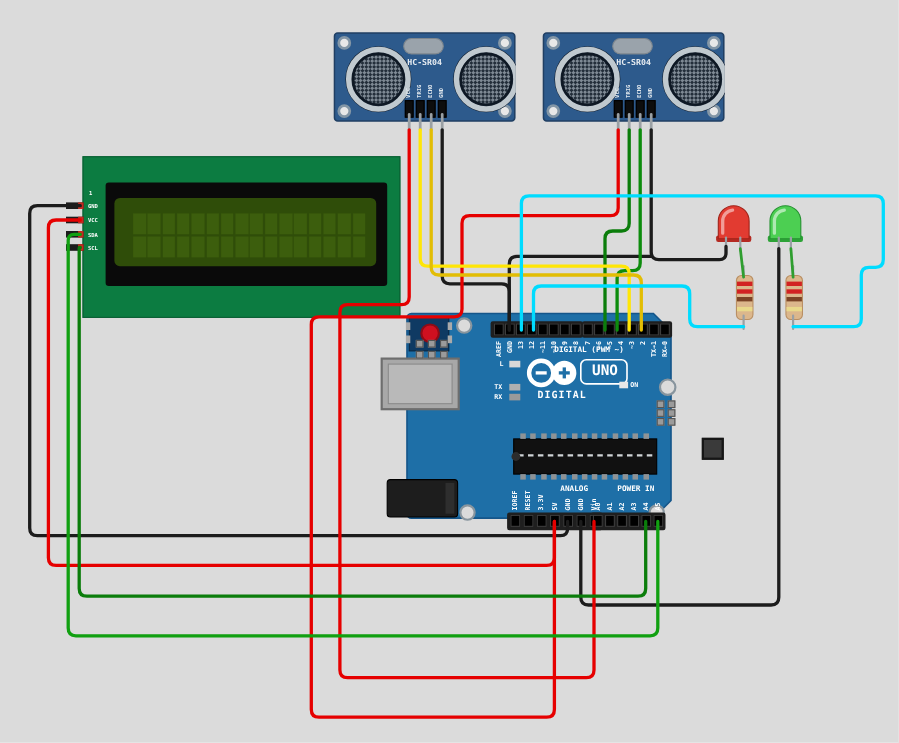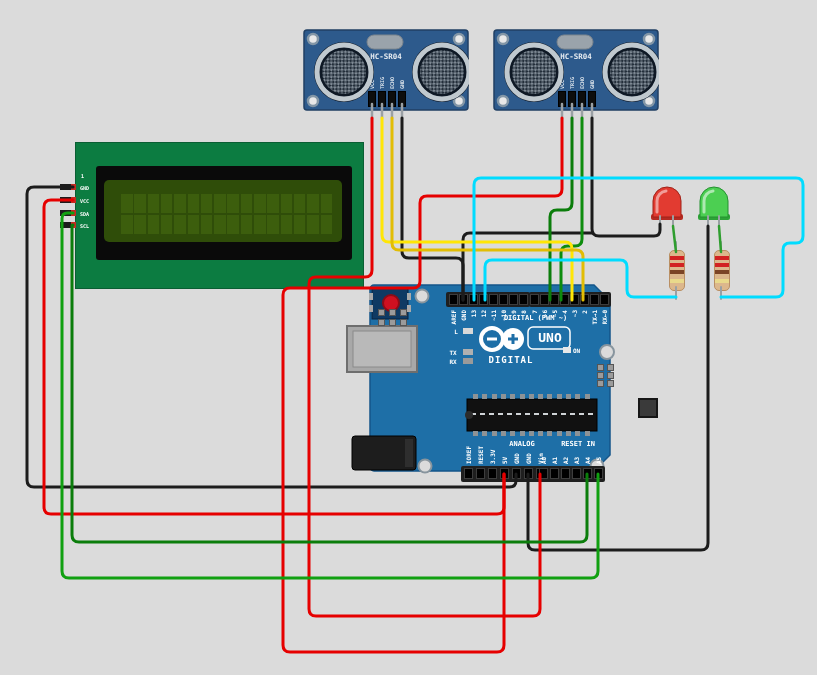--- a/index.html
+++ b/index.html
@@ -127,21 +127,21 @@
   </svg>
 
   <div class="abs caption" style="left:530px;top:330px;width:40px;font-size:13px;z-index:15;">UNO</div>
   <div class="abs caption" style="left:477px;top:355px;width:68px;font-size:9px;letter-spacing:1px;z-index:15;">DIGITAL</div>
   <div class="abs caption" style="left:573px;top:347px;width:16px;font-size:6px;text-align:left;z-index:15;">ON</div>
   <div class="abs caption" style="left:452px;top:328px;width:8px;font-size:6px;z-index:15;">L</div>
   <div class="abs caption" style="left:447px;top:349px;width:12px;font-size:6px;z-index:15;">TX</div>
   <div class="abs caption" style="left:447px;top:358px;width:12px;font-size:6px;z-index:15;">RX</div>
   <div class="abs caption" style="left:487px;top:314px;width:97px;z-index:15;">DIGITAL (PWM ~)</div>
   <div class="abs caption" style="left:498px;top:440px;width:48px;z-index:15;">ANALOG</div>
-  <div class="abs caption" style="left:545px;top:440px;width:66px;z-index:15;">RESET IN</div>
+  <div class="abs caption" style="left:545px;top:440px;width:66px;z-index:15;">POWER IN</div>
   <div id="headers"></div>
 
   <div class="abs sq part" style="left:638px;top:398px;width:20px;height:20px;"></div>
 
   <svg class="led" width="36" height="38" style="left:649px;top:186px;">
     <rect x="2" y="28" width="32" height="6" rx="2" fill="#b52a22"></rect>
     <path d="M4,31 V15 a14,14 0 0 1 28,0 V31 Z" fill="#e23b31" stroke="#a02319" stroke-width="1"></path>
     <path d="M8,26 V15 a10,10 0 0 1 9,-10" fill="none" stroke="rgba(255,255,255,0.5)" stroke-width="3" stroke-linecap="round"></path>
   </svg>
   <svg class="led" width="36" height="38" style="left:696px;top:186px;">

